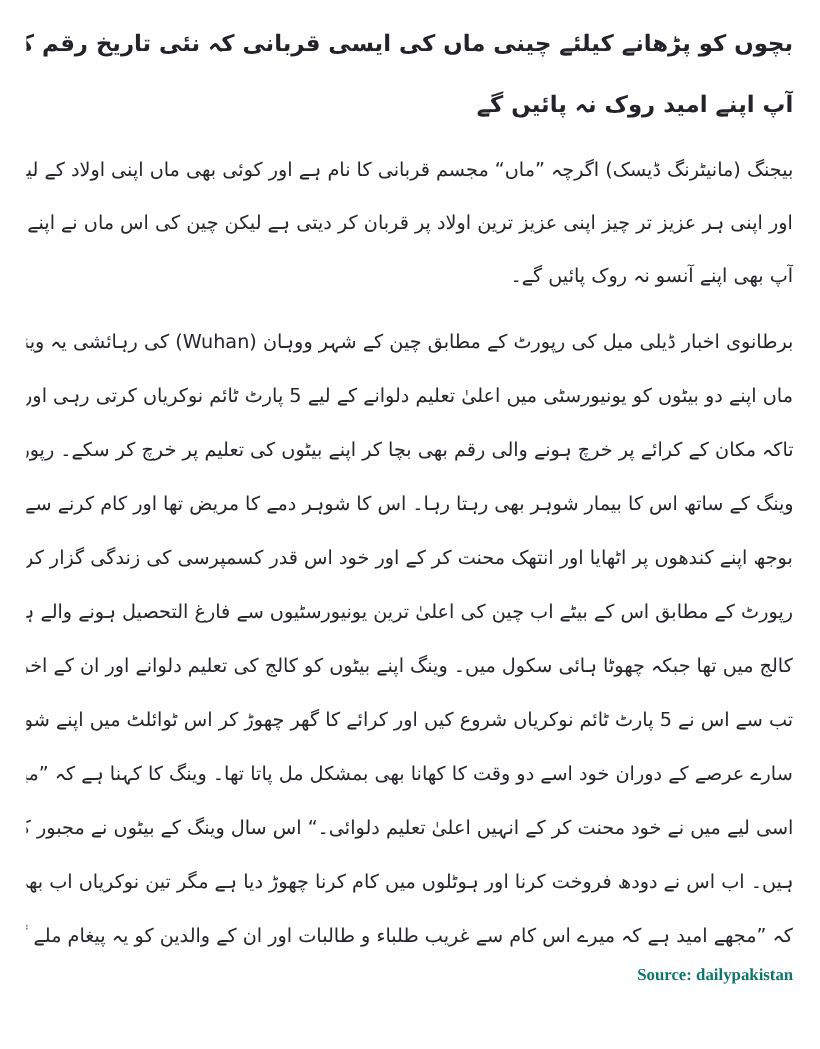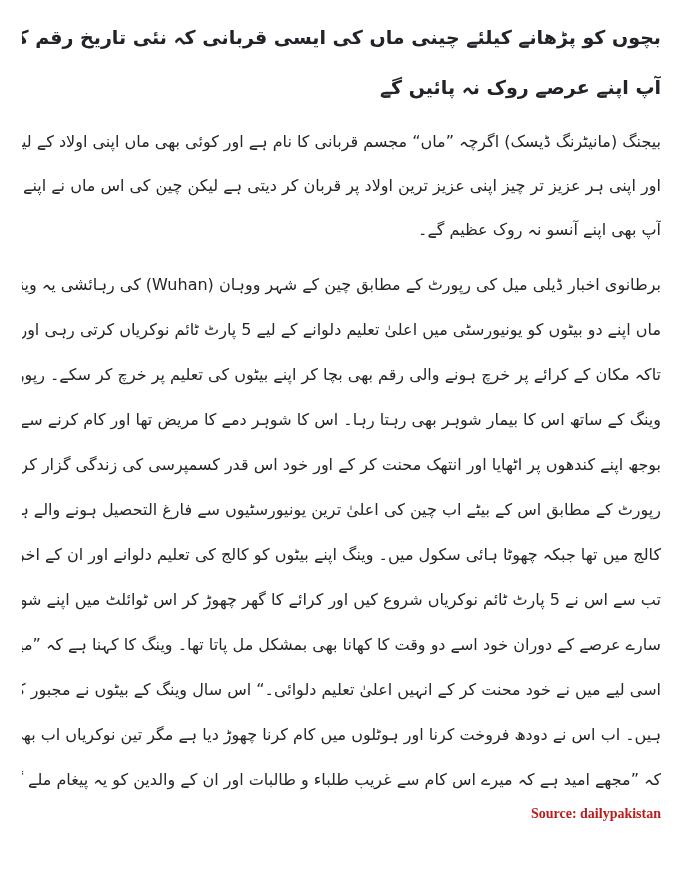--- a/index.html
+++ b/index.html
@@ -74,39 +74,39 @@
     text-align-last: right;
     white-space: normal;
   }
   .source-line {
     direction: ltr;
     text-align: right;
     margin-top: 2px;
     font-family: "Liberation Serif", "DejaVu Serif", serif;
     font-weight: bold;
     font-size: 14px;
-    color: #b91c1c;
+    color: #0f766e;
     height: 20px;
     line-height: 20px;
   }
 </style>
 </head>
 <body>
 
 <div class="page">
 
   <div class="title-block">
     <div class="title-line">بچوں کو پڑھانے کیلئے چینی ماں کی ایسی قربانی کہ نئی تاریخ رقم کر دی، 10 برس تک ایسا کام کرتی رہی کہ جان کر</div>
-    <div class="title-line short">آپ اپنے عرصے روک نہ پائیں گے</div>
+    <div class="title-line short">آپ اپنے امید روک نہ پائیں گے</div>
   </div>
 
   <div class="intro-block">
     <div class="intro-line">بیجنگ (مانیٹرنگ ڈیسک) اگرچہ ”ماں“ مجسم قربانی کا نام ہے اور کوئی بھی ماں اپنی اولاد کے لیے کسی بھی حد تک جانے کو تیار ہوتی ہے</div>
     <div class="intro-line">اور اپنی ہر عزیز تر چیز اپنی عزیز ترین اولاد پر قربان کر دیتی ہے لیکن چین کی اس ماں نے اپنے بچوں کے لیے ایسی قربانی دی کہ جان کر</div>
-    <div class="intro-line short">آپ بھی اپنے آنسو نہ روک عظیم گے۔</div>
+    <div class="intro-line short">آپ بھی اپنے آنسو نہ روک پائیں گے۔</div>
   </div>
 
   <div class="body-block">
     <div class="body-line">برطانوی اخبار ڈیلی میل کی رپورٹ کے مطابق چین کے شہر ووہان (Wuhan) کی رہائشی یہ وینگ ژیومی (Wang Xiumei) نامی</div>
     <div class="body-line">ماں اپنے دو بیٹوں کو یونیورسٹی میں اعلیٰ تعلیم دلوانے کے لیے 5 پارٹ ٹائم نوکریاں کرتی رہی اور 10 سال تک ٹوائلٹ میں رہتی رہی،</div>
     <div class="body-line">تاکہ مکان کے کرائے پر خرچ ہونے والی رقم بھی بچا کر اپنے بیٹوں کی تعلیم پر خرچ کر سکے۔ رپورٹ کے مطابق اس ٹوائلٹ میں</div>
     <div class="body-line">وینگ کے ساتھ اس کا بیمار شوہر بھی رہتا رہا۔ اس کا شوہر دمے کا مریض تھا اور کام کرنے سے قاصر تھا۔ لہٰذا اس عظیم خاتون نے تمام</div>
     <div class="body-line">بوجھ اپنے کندھوں پر اٹھایا اور انتھک محنت کر کے اور خود اس قدر کسمپرسی کی زندگی گزار کر اس نے اپنے بیٹوں کو اعلیٰ تعلیم دلوائی۔</div>
     <div class="body-line">رپورٹ کے مطابق اس کے بیٹے اب چین کی اعلیٰ ترین یونیورسٹیوں سے فارغ التحصیل ہونے والے ہیں۔ 2006ء میں اس کا بڑا بیٹا</div>
     <div class="body-line">کالج میں تھا جبکہ چھوٹا ہائی سکول میں۔ وینگ اپنے بیٹوں کو کالج کی تعلیم دلوانے اور ان کے اخراجات کے حوالے سے متفکر رہتی تھی۔</div>

